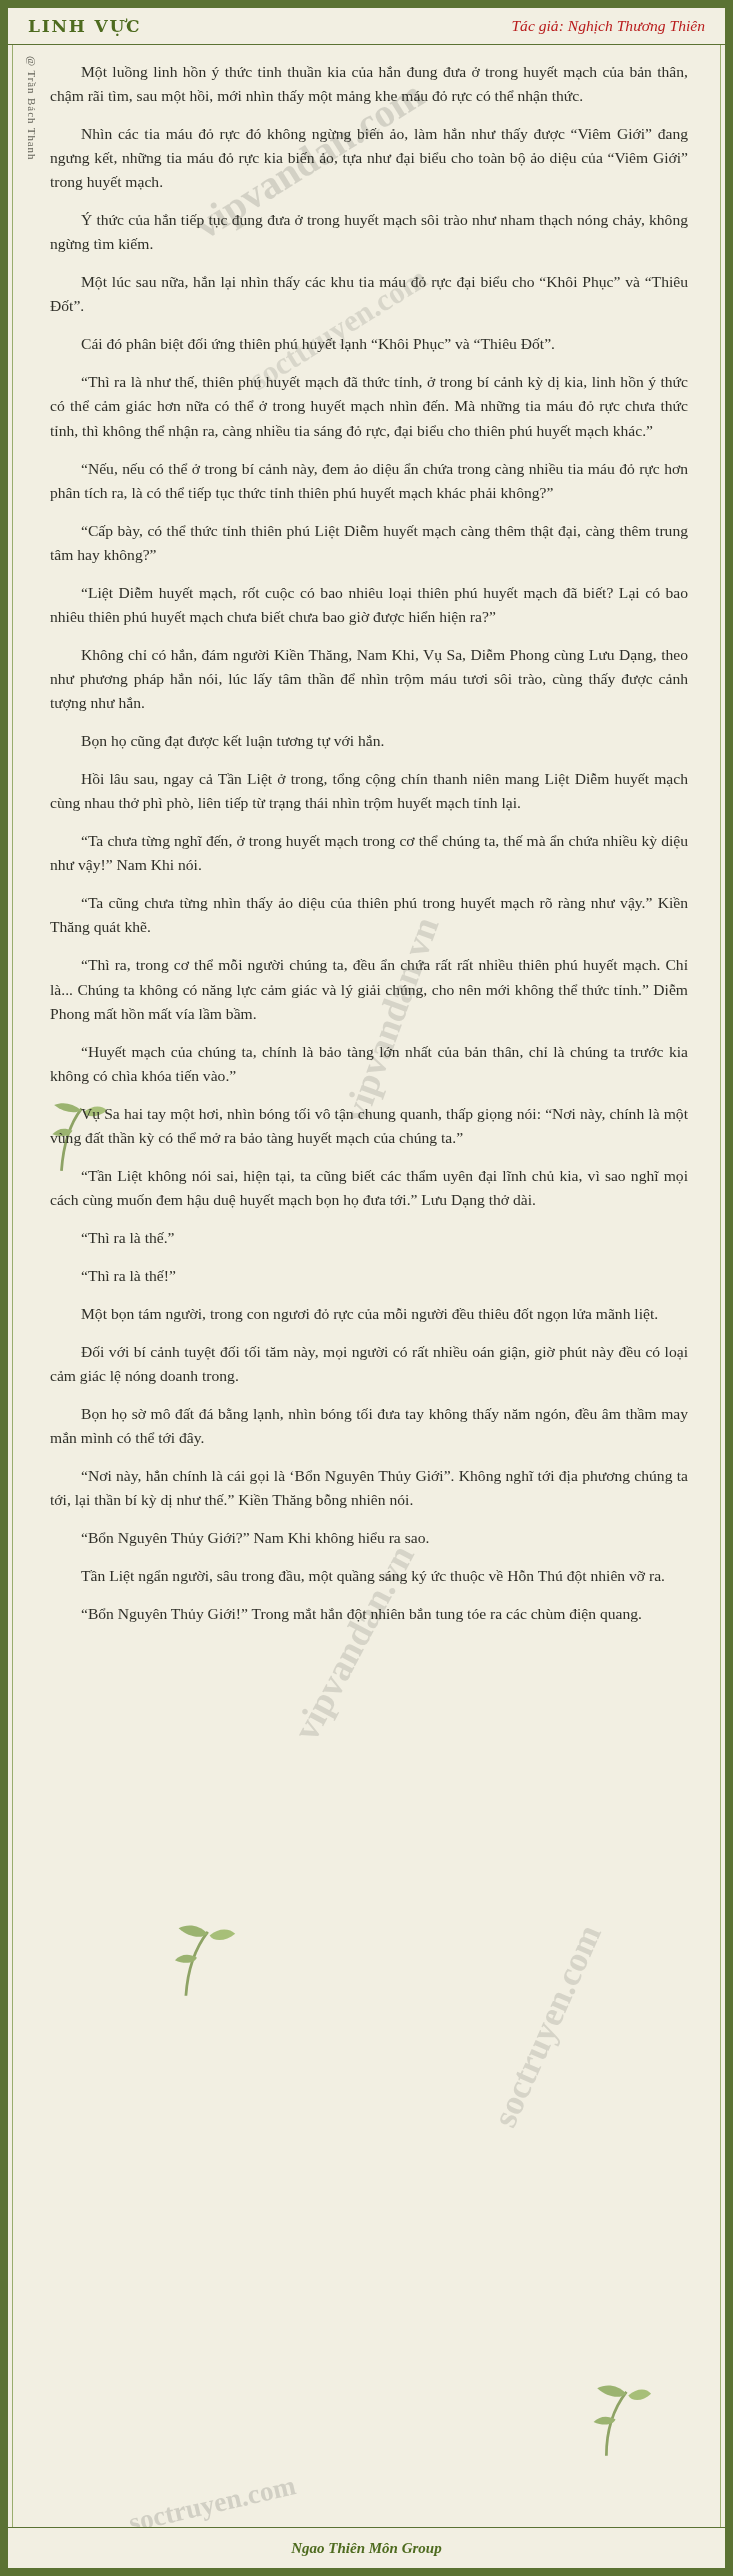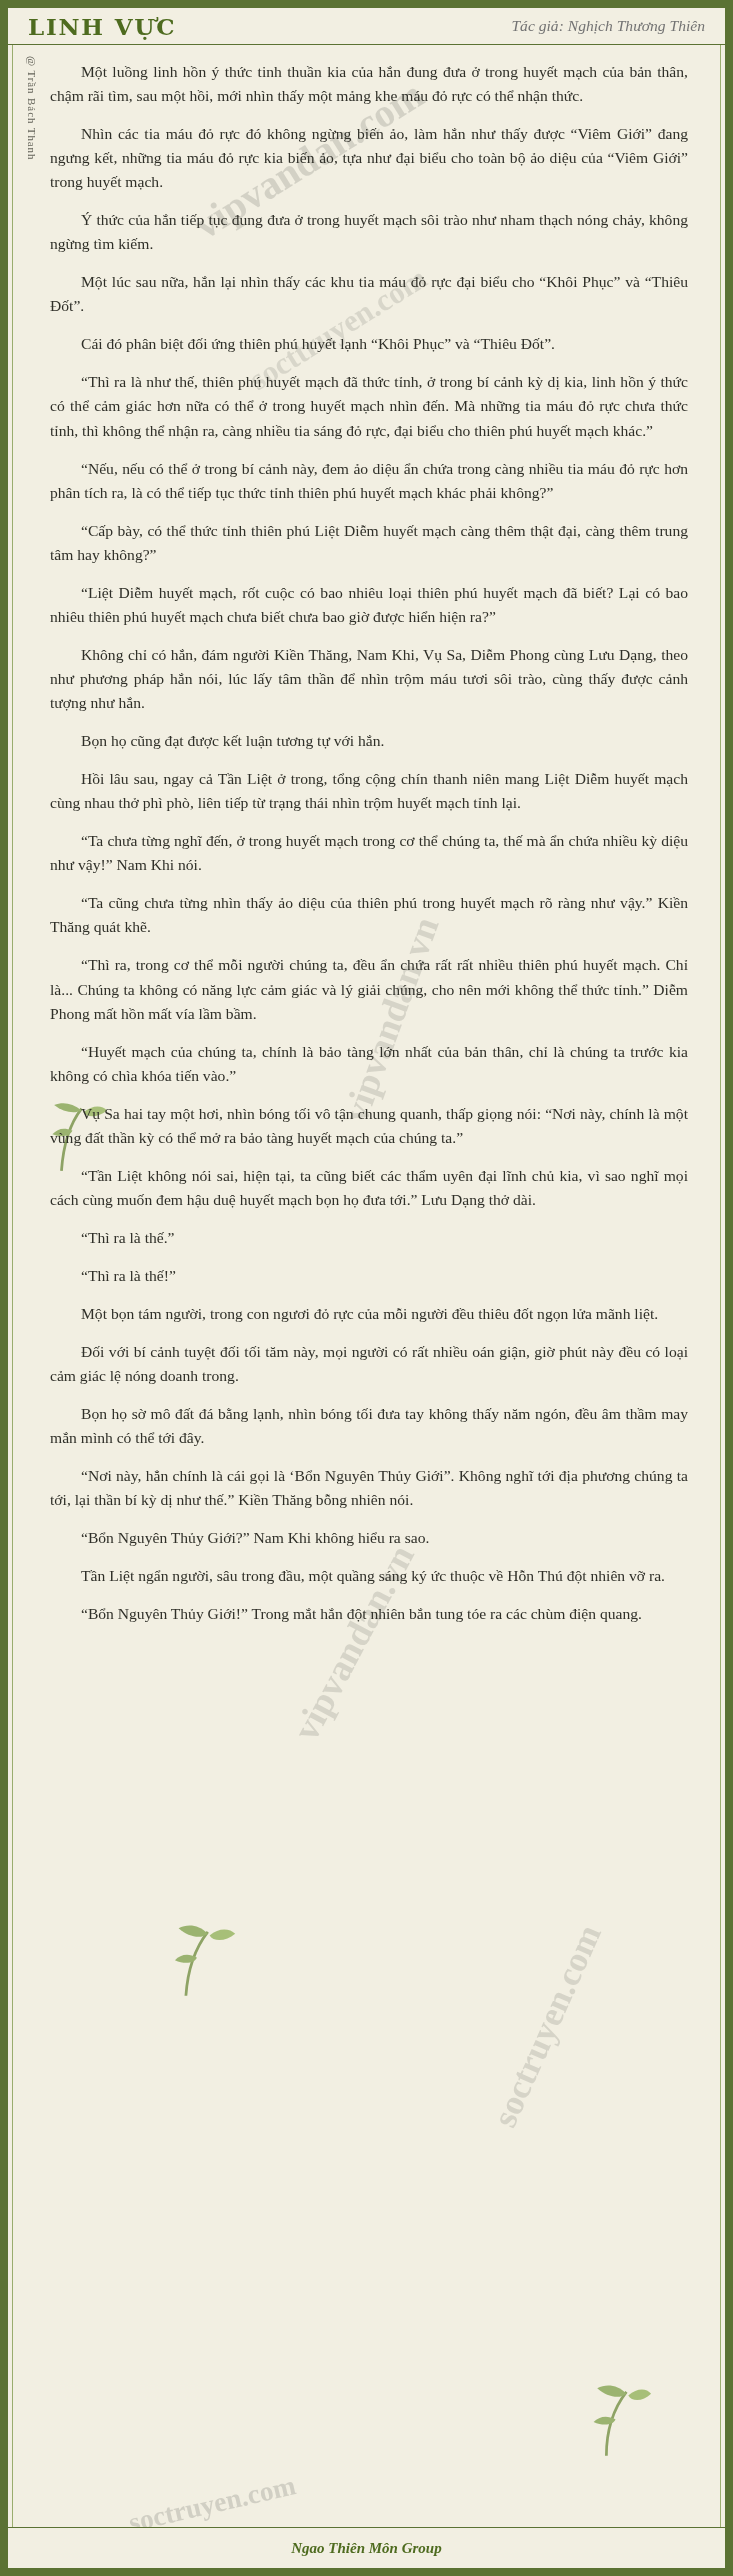--- a/index.html
+++ b/index.html
@@ -34,29 +34,29 @@
     background: #f2efe2;
     display: flex;
     align-items: center;
     justify-content: space-between;
     padding: 0 20px;
     box-sizing: border-box;
   }
   .header-title {
     font-family: "DejaVu Serif", serif;
     font-weight: bold;
-    font-size: 23px;
+    font-size: 17px;
     letter-spacing: 1.8px;
     color: #4e6b1f;
   }
   .header-author {
     font-family: "Liberation Serif", serif;
     font-style: italic;
     font-size: 15.6px;
-    color: #737373;
+    color: #b91c1c;
   }
   
   .side-credit {
     position: absolute;
     left: 5.5px;
     top: 48px;
     width: 24px;
     font-size: 11px;
     color: #4a4a40;
     writing-mode: vertical-rl;

